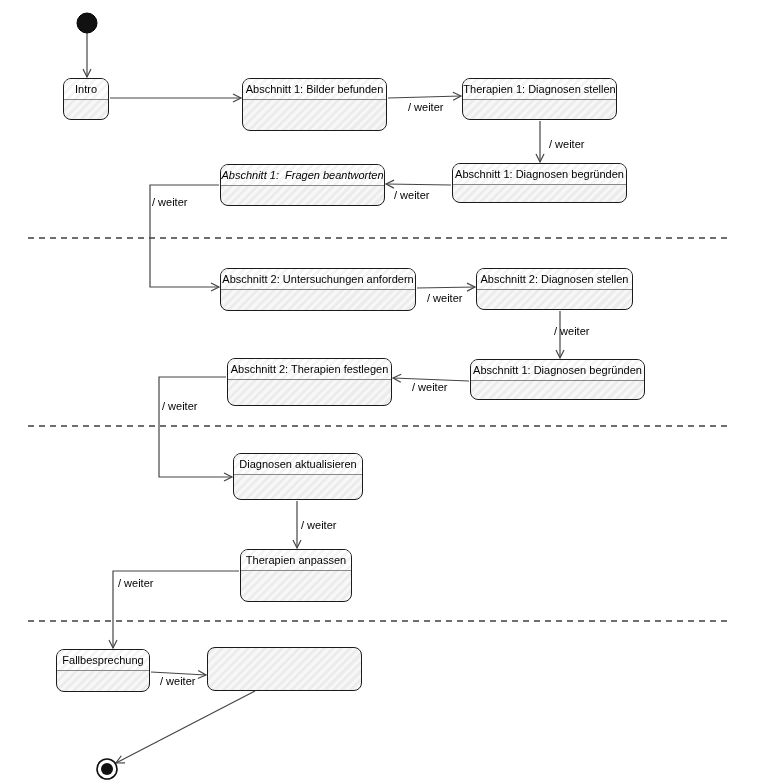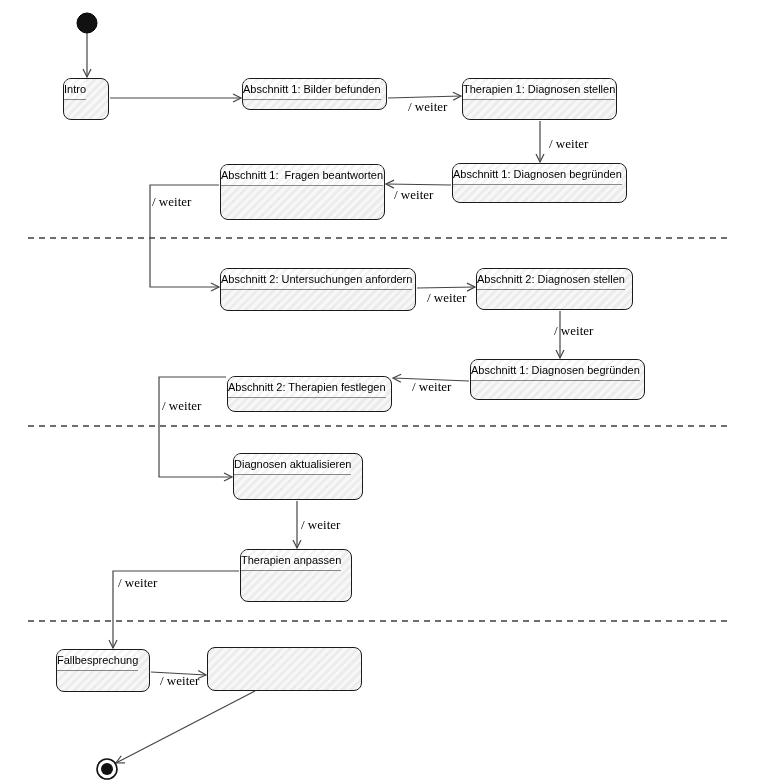--- a/index.html
+++ b/index.html
@@ -1,26 +1,26 @@
 <!DOCTYPE html>
 <html><head>
 <meta charset="utf-8">
 <style>
   html,body{margin:0;padding:0;}
   body{font-family:"Liberation Sans",sans-serif;background:#ffffff;}
   #canvas{position:relative;width:757px;height:784px;background:#ffffff;overflow:hidden;}
   #edge-layer{position:absolute;left:0;top:0;width:757px;height:784px;}
   .state{position:absolute;box-sizing:border-box;border:1.6px solid #1b1b1b;border-radius:8px;
-         display:flex;flex-direction:row;overflow:hidden;
+         display:flex;flex-direction:column;overflow:hidden;
          background:repeating-linear-gradient(135deg,#f7f7f7 0 3px,#ececec 3px 6px);}
   .state-title{height:20px;flex:none;display:flex;align-items:center;justify-content:center;
          border-bottom:1px solid #8a8a8a;font-size:11px;color:#000;white-space:pre;
          background:repeating-linear-gradient(135deg,#ffffff 0 3px,#f4f4f4 3px 6px);}
   .state-body{flex:1;}
-  .edge-label{position:absolute;font-size:13px;color:#000;white-space:pre;line-height:12px;font-family:Liberation Serif, serif;}
+  .edge-label{position:absolute;font-size:11px;color:#000;white-space:pre;line-height:12px;}
 </style>
 </head>
 <body>
 
 <div id="canvas">
   <svg id="edge-layer" xmlns="http://www.w3.org/2000/svg">
       <defs>
         <marker id="arrow" markerWidth="12" markerHeight="12" refX="9" refY="5" orient="auto" markerUnits="userSpaceOnUse">
           <path d="M1,1 L9,5 L1,9" fill="none" stroke="#454545" stroke-width="1.2"></path>
         </marker>
@@ -55,49 +55,49 @@
       <div class="edge-label" style="left: 554px; top: 325px;">/ weiter</div>
       <div class="edge-label" style="left: 412px; top: 381px;">/ weiter</div>
       <div class="edge-label" style="left: 162px; top: 400px;">/ weiter</div>
       <div class="edge-label" style="left: 301px; top: 519px;">/ weiter</div>
       <div class="edge-label" style="left: 118px; top: 577px;">/ weiter</div>
       <div class="edge-label" style="left: 160px; top: 675px;">/ weiter</div>
       <div class="state" style="left: 63px; top: 78px; width: 46px; height: 42px;">
         <div class="state-title">Intro</div>
         <div class="state-body"></div>
       </div>
-      <div class="state" style="left: 242px; top: 78px; width: 145px; height: 32px;">
+      <div class="state" style="left: 242px; top: 78px; width: 145px; height: 53px;">
         <div class="state-title">Abschnitt 1: Bilder befunden</div>
         <div class="state-body"></div>
       </div>
       <div class="state" style="left: 462px; top: 78px; width: 155px; height: 42px;">
         <div class="state-title">Therapien 1: Diagnosen stellen</div>
         <div class="state-body"></div>
       </div>
       <div class="state" style="left: 452px; top: 163px; width: 175px; height: 40px;">
         <div class="state-title">Abschnitt 1: Diagnosen begründen</div>
         <div class="state-body"></div>
       </div>
-      <div class="state" style="left: 220px; top: 164px; width: 165px; height: 56px;">
+      <div class="state" style="left: 220px; top: 164px; width: 165px; height: 42px; font-style: italic;">
         <div class="state-title">Abschnitt 1:  Fragen beantworten</div>
         <div class="state-body"></div>
       </div>
       <div class="state" style="left: 220px; top: 268px; width: 196px; height: 43px;">
         <div class="state-title">Abschnitt 2: Untersuchungen anfordern</div>
         <div class="state-body"></div>
       </div>
       <div class="state" style="left: 476px; top: 268px; width: 157px; height: 42px;">
         <div class="state-title">Abschnitt 2: Diagnosen stellen</div>
         <div class="state-body"></div>
       </div>
       <div class="state" style="left: 470px; top: 359px; width: 175px; height: 41px;">
         <div class="state-title">Abschnitt 1: Diagnosen begründen</div>
         <div class="state-body"></div>
       </div>
-      <div class="state" style="left: 227px; top: 376px; width: 165px; height: 36px;">
+      <div class="state" style="left: 227px; top: 358px; width: 165px; height: 48px;">
         <div class="state-title">Abschnitt 2: Therapien festlegen</div>
         <div class="state-body"></div>
       </div>
       <div class="state" style="left: 233px; top: 453px; width: 130px; height: 47px;">
         <div class="state-title">Diagnosen aktualisieren</div>
         <div class="state-body"></div>
       </div>
       <div class="state" style="left: 240px; top: 549px; width: 112px; height: 53px;">
         <div class="state-title">Therapien anpassen</div>
         <div class="state-body"></div>

